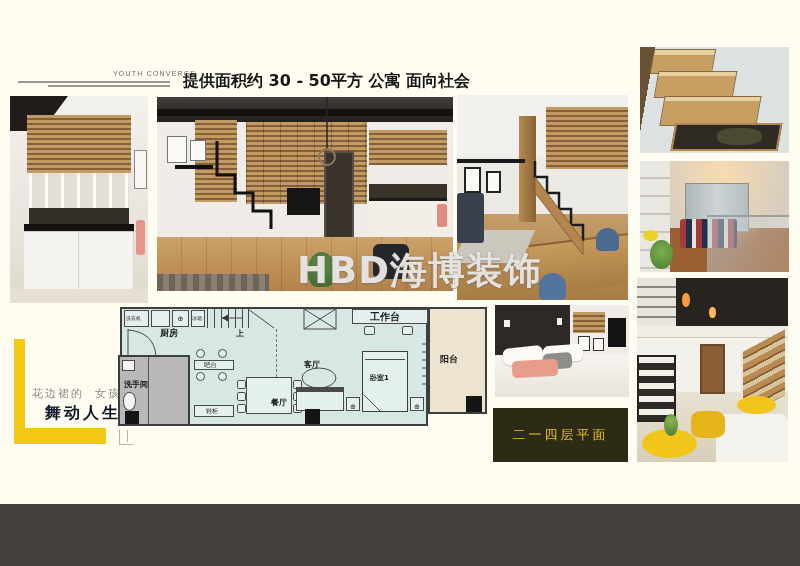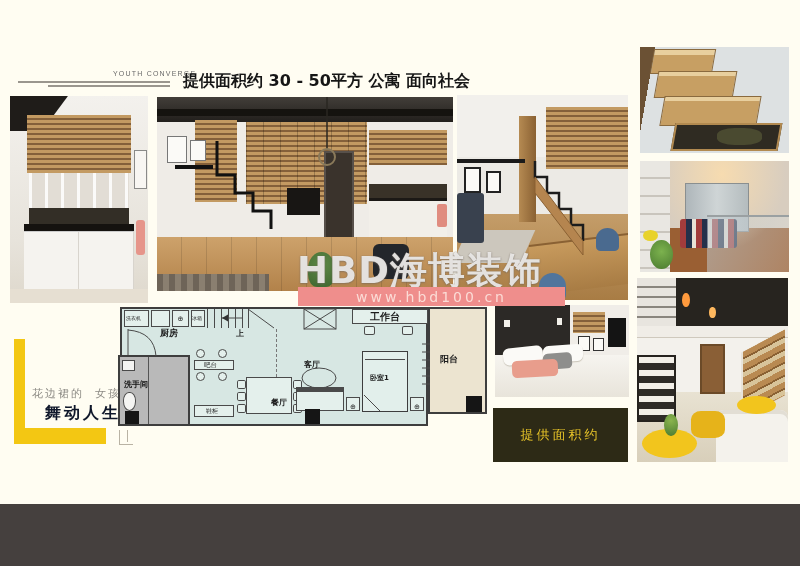--- a/index.html
+++ b/index.html
@@ -241,31 +241,28 @@
       </g>
       <polygon points="104,19 110,15.5 110,22.5" fill="#333"></polygon>
     </svg>
   </div>
 
   <div class="abs" style="left:119px;top:430px;width:1px;height:15px;background:#b9b3a4;"></div>
   <div class="abs" style="left:127px;top:430px;width:1px;height:12px;background:#b9b3a4;"></div>
   <div class="abs" style="left:119px;top:444px;width:14px;height:1px;background:#b9b3a4;"></div>
 
   <div class="wm-brand">HBD海博装饰</div>
-  <div class="wm-band">
-    <span class="wm-url">www.hbd100.cn</span>
-  </div>
 
   <div class="ybar" style="left:14px;top:339px;width:11px;height:89px;"></div>
   <div class="ybar" style="left:14px;top:428px;width:92px;height:16px;"></div>
   <div class="aside1">花边裙的  女孩</div>
   <div class="aside2">舞动人生</div>
 
   <div class="badge">
-    <div class="b1">提供面积约</div>
+    <div class="b1">二一四层平面</div>
   </div>
 
   <div class="footer">
     
     
   </div>
 
 </div>
 
 </body></html>

